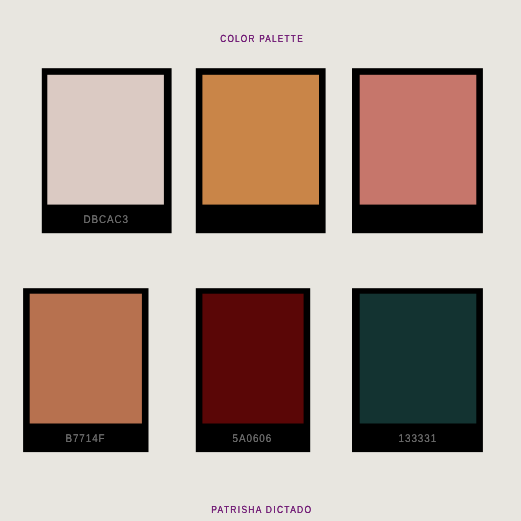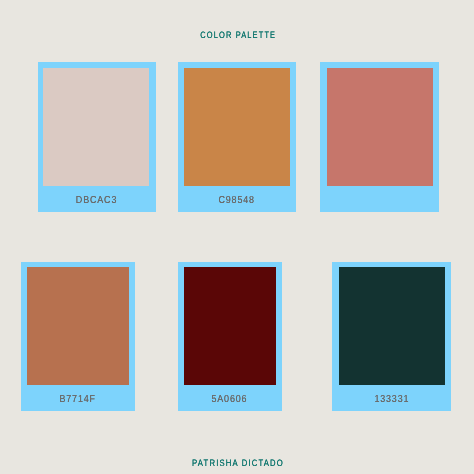--- a/index.html
+++ b/index.html
@@ -8,37 +8,37 @@
     background:#e8e6e0;
     font-family:"Liberation Sans", sans-serif;
     overflow:hidden;
     position:relative;
     -webkit-font-smoothing:antialiased;
     text-rendering:geometricPrecision;
   }
   .headline, .footline {
     position:absolute; left:0; width:474px;
     text-align:center;
-    color:#0f766e;
+    color:#701a75;
     font-weight:400;
     white-space:nowrap;
   }
   .headline span, .footline span {
     display:inline-block;
     font-size:9.3px;
     text-shadow:0 0 0.35px currentColor;
   }
   .headline span { letter-spacing:1.4px; transform:scaleX(0.805) translateX(1.2px) translateZ(0); }
   .footline span { letter-spacing:1.4px; transform:scaleX(0.83) translateX(0.8px) translateZ(0); }
   .headline { top:24.7px; }
   .footline { top:435px;margin-top:18px; }
 
   .card {
     position:absolute;
-    background:#7dd3fc;
+    background:#000000;
   }
   .swatch { position:absolute; left:var(--sl,6.1px); top:var(--st,5.5px); right:var(--sr,6.3px); bottom:var(--sb,26.4px); }
   .hexlabel {
     position:absolute; left:0; right:0; bottom:4.3px;
     text-align:center;
     color:#6a6a6a;
     font-weight:400;
     white-space:nowrap;
   }
   .hexlabel span {
@@ -56,37 +56,36 @@
 
 <div class="palette-grid">
 
   <div class="card" style="left:37.6px;top:62.1px;width:118px;height:149.8px;--sl:5.6px;--sr:6.5px;">
     <div class="swatch" style="background:#DBCAC3"></div>
     <div class="hexlabel"><span>DBCAC3</span></div>
   </div>
 
   <div class="card" style="left:177.9px;top:62.1px;width:117.8px;height:149.8px;--sr:5.8px;">
     <div class="swatch" style="background:#C98548"></div>
-    <div class="hexlabel"><span>C98548</span></div>
   </div>
 
   <div class="card" style="left:320.4px;top:62.1px;width:118.9px;height:149.8px;--sl:6.3px;--sr:6.3px;">
     <div class="swatch" style="background:#C6766B"></div>
   </div>
 
   <div class="card" style="left:21px;top:261.6px;width:114px;height:149.6px;--sl:5.6px;--sr:6.5px;">
     <div class="swatch" style="background:#B7714F"></div>
     <div class="hexlabel"><span>B7714F</span></div>
   </div>
 
   <div class="card" style="left:177.9px;top:261.6px;width:104px;height:149.6px;--sr:5.8px;">
     <div class="swatch" style="background:#5A0606"></div>
     <div class="hexlabel"><span>5A0606</span></div>
   </div>
 
-  <div class="card" style="left:320.4px;top:261.6px;width:118.9px;height:149.6px;margin-left:12px;--sl:6.3px;--sr:6.3px;">
+  <div class="card" style="left:320.4px;top:261.6px;width:118.9px;height:149.6px;--sl:6.3px;--sr:6.3px;">
     <div class="swatch" style="background:#133331"></div>
     <div class="hexlabel"><span>133331</span></div>
   </div>
 
 </div>
 
 <div class="footline"><span>PATRISHA DICTADO</span></div>
 
 </body></html>

